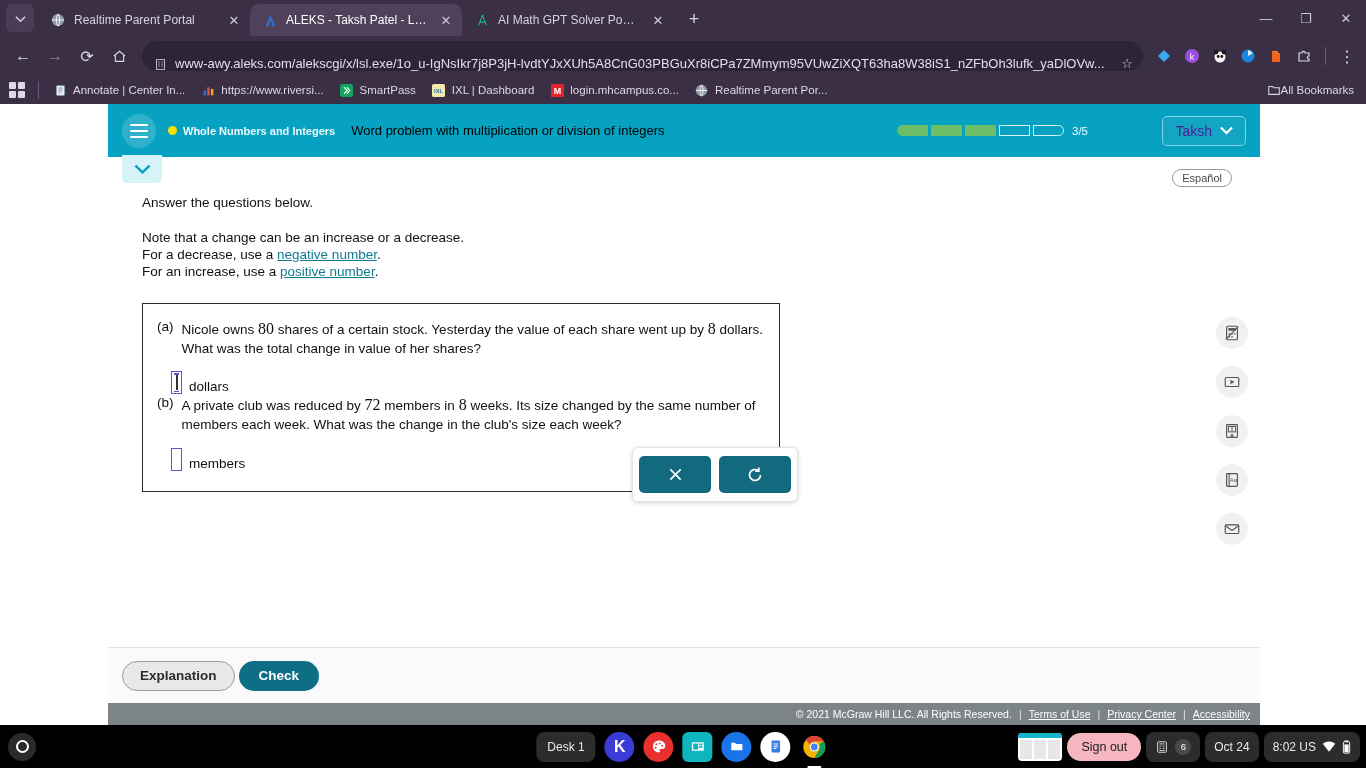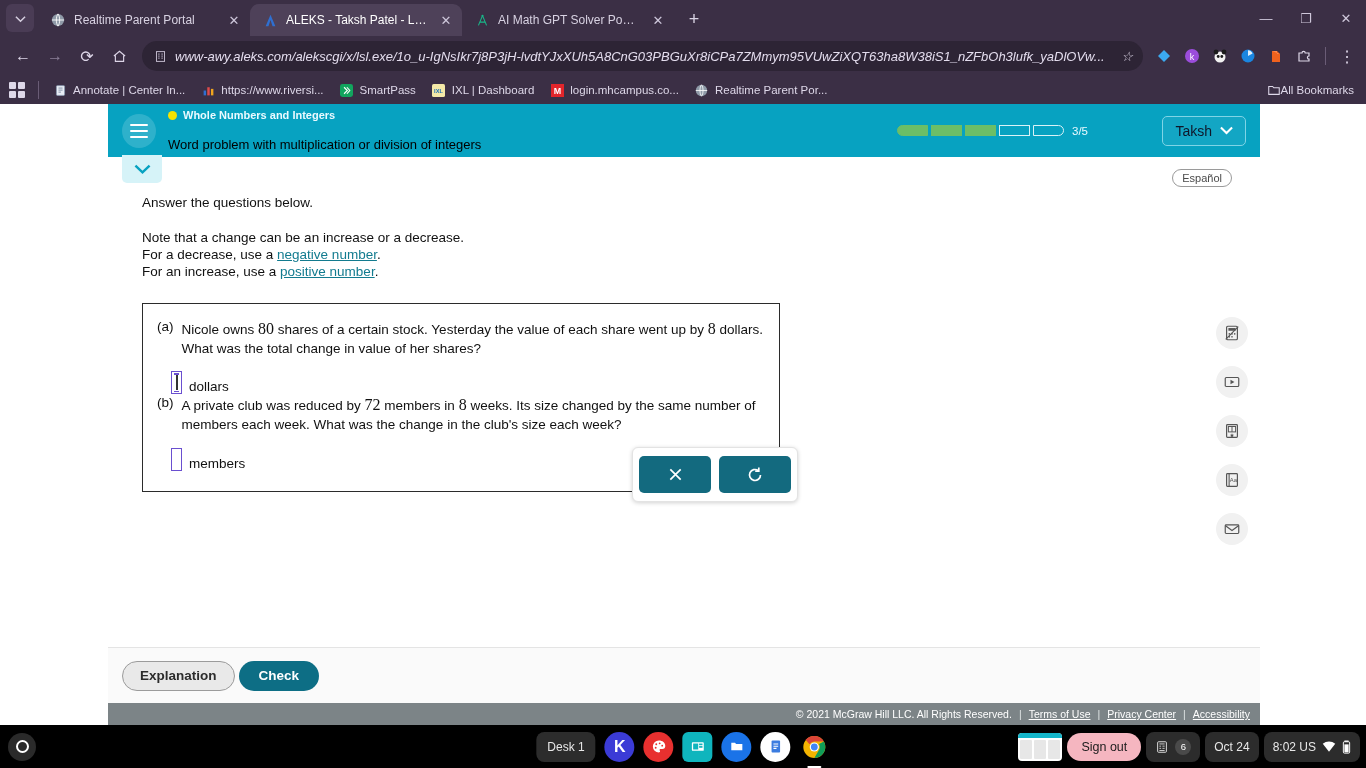--- a/index.html
+++ b/index.html
@@ -33,22 +33,22 @@
   .newtab { width: 28px; height: 28px; margin-left: 6px; margin-bottom: 3px; display: flex; align-items: center; justify-content: center; color: #d9d3e4; font-size: 18px; border-radius: 6px; }
   .wincontrols { position: absolute; right: 0; top: 0; height: 36px; display: flex; align-items: center; }
   .wincontrols div { width: 40px; height: 36px; display: flex; align-items: center; justify-content: center; color: #cfc8db; font-size: 13px; }
 
   
   .navbar { height: 40px; display: flex; align-items: center; gap: 2px; padding: 0 8px; }
   .navbtn { width: 30px; height: 30px; border-radius: 50%; display: flex; align-items: center; justify-content: center; color: #ddd6e8; }
   .navbtn.dim { color: #8c8099; }
   .omnibox {
     flex: 1; height: 30px; background: #2d2435; border-radius: 16px;
-    display: flex; align-items: center; gap: 8px; padding: 0 10px 0 12px;
-    margin-left: 6px; margin-right: 8px; min-width: 0; font-style: italic;
+    display: flex; align-items: flex-end; gap: 8px; padding: 0 10px 0 12px;
+    margin-left: 6px; margin-right: 8px; min-width: 0;
   }
   .omnibox .url { flex: 1; font-size: 13px; color: #e4ddee; white-space: nowrap; overflow: hidden; text-overflow: ellipsis; }
   .omnibox .star { color: #ded7e8; font-size: 13px; }
   .exticons { display: flex; align-items: center; gap: 6px; }
   .exticon { width: 22px; height: 22px; display: flex; align-items: center; justify-content: center; }
   .vsep { width: 1px; height: 18px; background: #6a5c76; margin: 0 4px; }
 
   
   .bookmarks { height: 28px; display: flex; align-items: center; gap: 4px; padding: 0 8px; font-size: 11.5px; color: #ded8e9; }
   .bmk { display: flex; align-items: center; gap: 6px; padding: 3px 6px; border-radius: 4px; max-width: 150px; }
@@ -59,32 +59,32 @@
   .allbm { margin-left: auto; display: flex; align-items: center; padding-right: 4px; }
 
   
   .viewport { position: absolute; left: 0; top: 104px; width: 1366px; height: 621px; background: #fff; }
   .page-wrap { position: absolute; left: 108px; top: 0; width: 1152px; height: 621px; background: #fff; }
 
   
   .aleks-header { height: 53px; background: #07a2c1; display: flex; align-items: center; padding: 0 14px; position: relative; }
   .ham { width: 34px; height: 34px; border-radius: 50%; background: rgba(255,255,255,0.16); display: flex; flex-direction: column; align-items: center; justify-content: center; gap: 4px; margin-right: 12px; }
   .ham i { display: block; width: 18px; height: 2px; background: #fff; border-radius: 1px; }
-  .titleblock { display: flex; flex-direction: column; gap: 16px; }
+  .titleblock { display: flex; flex-direction: row; gap: 16px; }
   .topic { display: flex; align-items: center; gap: 6px; font-size: 11px; color: #eafaff; font-weight: bold; }
   .topic .dot { width: 9px; height: 9px; border-radius: 50%; background: #f6e400; display: inline-block; }
   .objective { font-size: 13px; color: #000000; font-weight: normal; }
   .progress-wrap { position: absolute; right: 172px; top: 50%; transform: translateY(-50%); display: flex; align-items: center; gap: 8px; }
   .segs { display: flex; gap: 3px; }
   .seg { width: 31px; height: 11px; border: 1px solid #d9f2f7; background: transparent; }
   .seg.filled { background: #6cbe67; border-color: #6cbe67; }
   .seg:first-child { border-radius: 6px 0 0 6px; }
   .seg:last-child { border-radius: 0 6px 6px 0; }
   .progress-label { font-size: 11.5px; color: #eafaff; }
-  .userbtn { position: absolute; right: 14px; top: 50%; transform: translateY(-50%); height: 30px; padding: 0 12px; border: 1px solid #7fd4e6; border-radius: 5px; display: flex; align-items: center; gap: 8px; color: #0f172a; font-size: 14px; background: rgba(255,255,255,0.05); }
+  .userbtn { position: absolute; right: 14px; top: 50%; transform: translateY(-50%); height: 30px; padding: 0 12px; border: 1px solid #7fd4e6; border-radius: 5px; display: flex; align-items: center; gap: 8px; color: #4c1d95; font-size: 14px; background: rgba(255,255,255,0.05); }
   .userbtn .chev { font-size: 11px; }
 
   
   .content { position: relative; height: 490px; background: #fff; }
   .collapse-tab { position: absolute; left: 14px; top: -2px; width: 40px; height: 28px; background: #d6f3f8; border-radius: 0 0 5px 5px; display: flex; align-items: center; justify-content: center; }
   .collapse-tab svg { stroke: #07a2c1; }
   .espanol { position: absolute; right: 28px; top: 12px; font-size: 11px; color: #4a4a4a; border: 1px solid #9a9a9a; border-radius: 10px; padding: 2px 9px; background: #fff; }
 
   .qbody { padding: 38px 0 0 34px; color: #111; }
   .intro { font-size: 13.5px; line-height: 1.25; }

